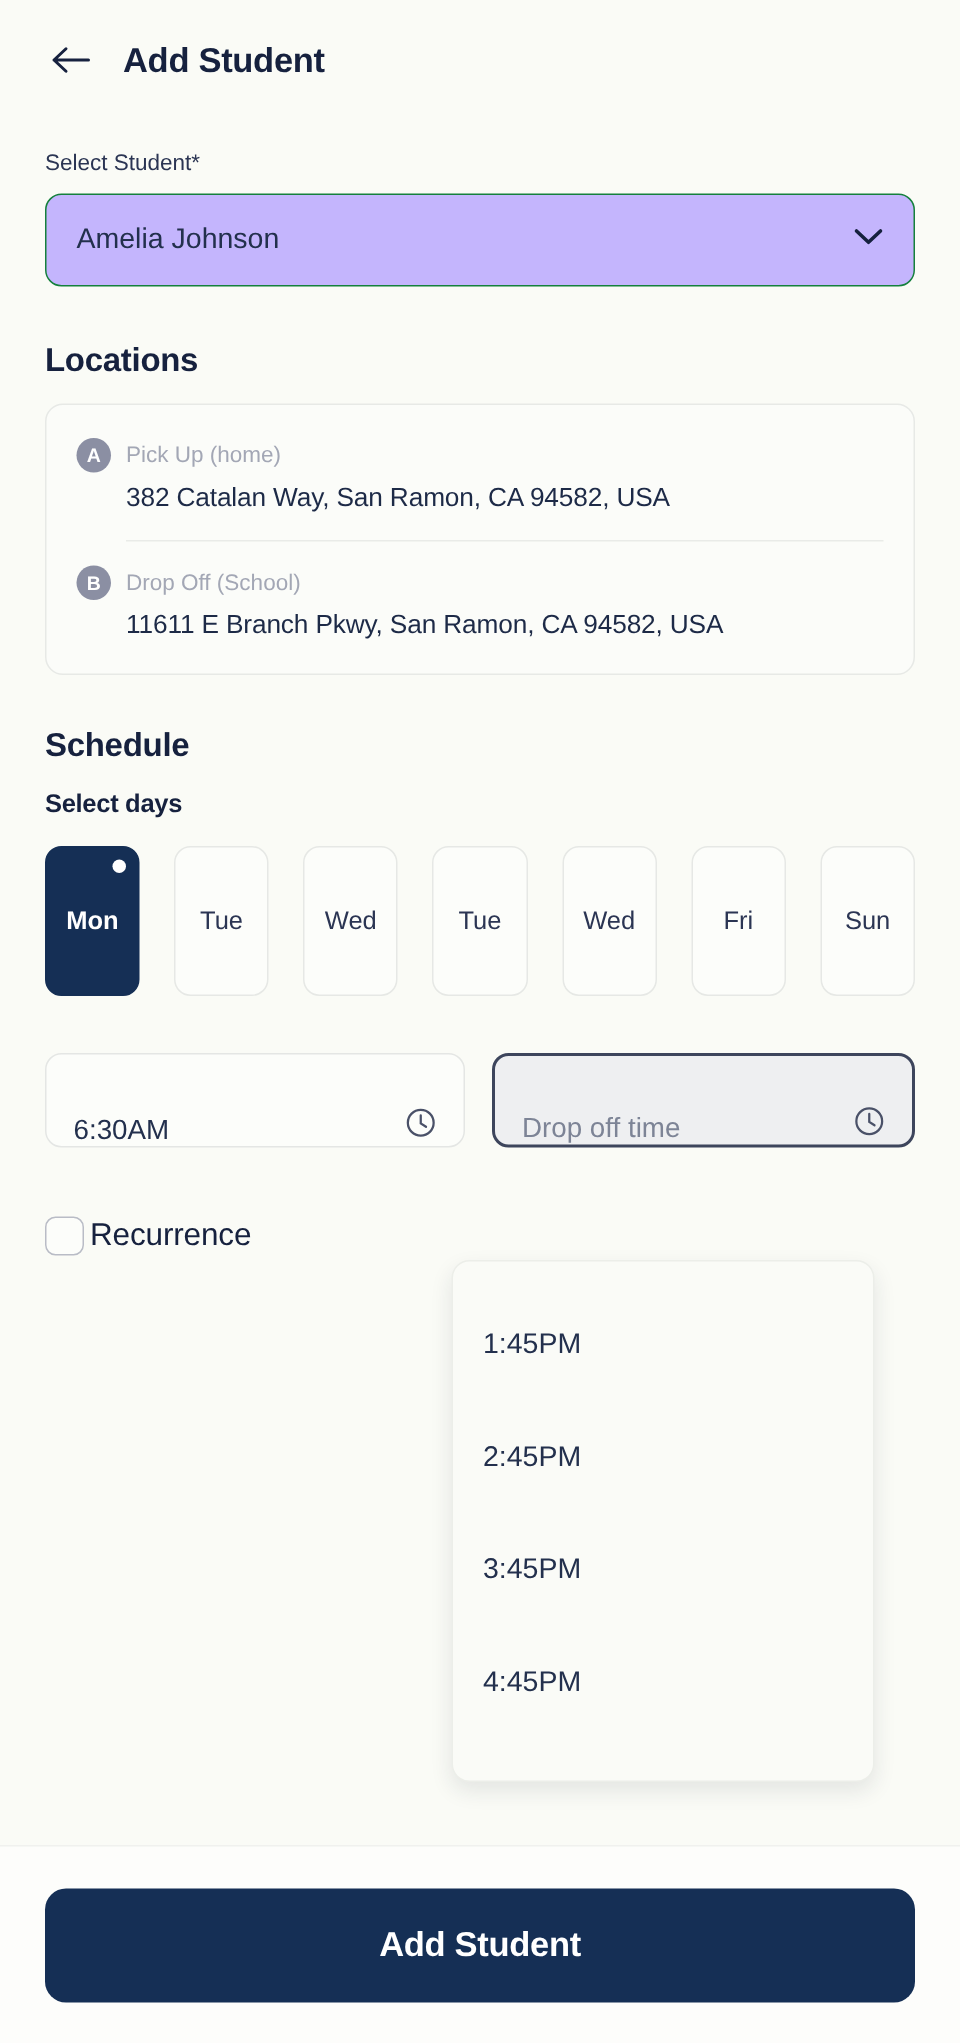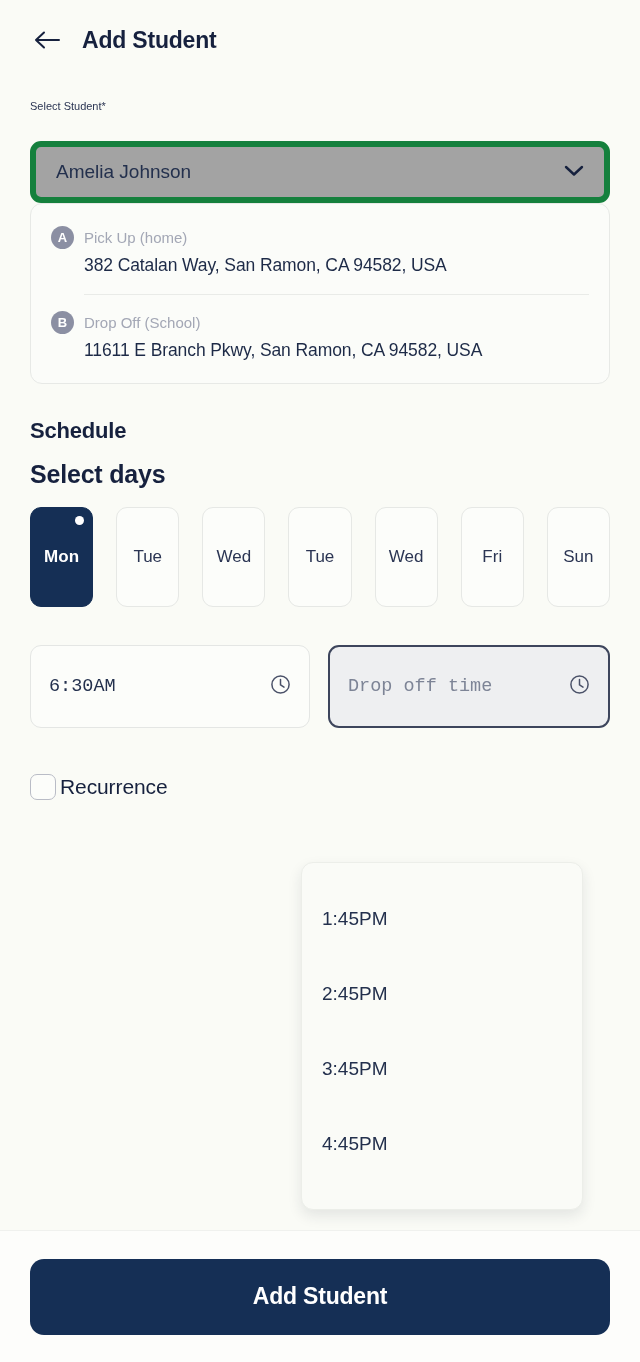--- a/index.html
+++ b/index.html
@@ -42,32 +42,32 @@
   }
 
   
   .content {
     position: relative;
     padding: 0 30px;
     flex: 1;
   }
 
   .field-label {
-    font-size: 11px;
+    font-size: 15px;
     color: #2b3553;
     margin-top: 38px;
-    margin-bottom: 29px;
+    margin-bottom: 12px;
     display: block;
   }
 
   .select-box {
     height: 62px;
-    border: 6px solid #15803d;
+    border: 1px solid #15803d;
     border-radius: 11px;
-    background: #a3a3a3;
+    background: #c4b5fd;
     display: flex;
     align-items: center;
     padding: 0 20px;
     cursor: pointer;
   }
   .select-value {
     flex: 1;
     font-size: 19px;
     color: #23304d;
   }
@@ -115,21 +115,21 @@
     letter-spacing: -0.1px;
   }
   .loc-divider {
     height: 1px;
     background: #e9ebe8;
     margin: 14px 0 10px 33px;
   }
 
   .schedule-title { margin-top: 34px; }
   .subsection-title {
-    font-size: 25px;
+    font-size: 17px;
     font-weight: bold;
     color: #16213e;
     margin-top: 16px;
     margin-bottom: 18px;
     letter-spacing: -0.2px;
   }
 
   .days-row {
     display: flex;
     gap: 23px;
@@ -162,29 +162,28 @@
     background: #ffffff;
   }
 
   .times-row {
     display: flex;
     gap: 18px;
     margin-top: 38px;
   }
   .time-field {
     flex: 1;
-    height: 83px;
+    height: 63px;
     border-radius: 11px;
     border: 1px solid #e4e6e4;
     background: #fcfdfa;
     display: flex;
-    align-items: center;
+    align-items: flex-end;
     padding: 0 18px;
     cursor: pointer;
-    font-family: Liberation Mono, monospace;
   }
   .time-field.focused {
     border: 2px solid #3d455c;
     background: #eeeff1;
   }
   .time-text {
     flex: 1;
     font-size: 18.5px;
     color: #23304d;
   }
@@ -206,21 +205,21 @@
   .recurrence-label {
     font-size: 21px;
     color: #16213e;
     letter-spacing: -0.1px;
   }
 
   
   .dropdown {
     position: absolute;
     left: 301px;
-    top: 800px;
+    top: 778px;
     width: 282px;
     height: 348px;
     background: #fafbf7;
     border: 1px solid #eceee9;
     border-radius: 12px;
     box-shadow: 0 6px 14px rgba(30,36,54,0.10);
     padding-top: 18px;
     overflow: hidden;
   }
   .dropdown-item {
@@ -278,20 +277,21 @@
     <label class="field-label">Select Student*</label>
     <div class="select-box">
       <span class="select-value">Amelia Johnson</span>
       <span class="chevron">
         <svg width="20" height="12" viewBox="0 0 20 12" fill="none">
           <path d="M2 2L10 9.5L18 2" stroke="#16213e" stroke-width="2.4" stroke-linecap="round" stroke-linejoin="round"></path>
         </svg>
       </span>
     </div>
 
+    <div class="section-title locations-title">Locations</div>
     <div class="locations-card">
 
       <div class="loc-row">
         <div class="loc-head">
           <span class="loc-badge">A</span>
           <span class="loc-kind">Pick Up (home)</span>
         </div>
         <div class="loc-address">382 Catalan Way, San Ramon, CA 94582, USA</div>
       </div>
 

